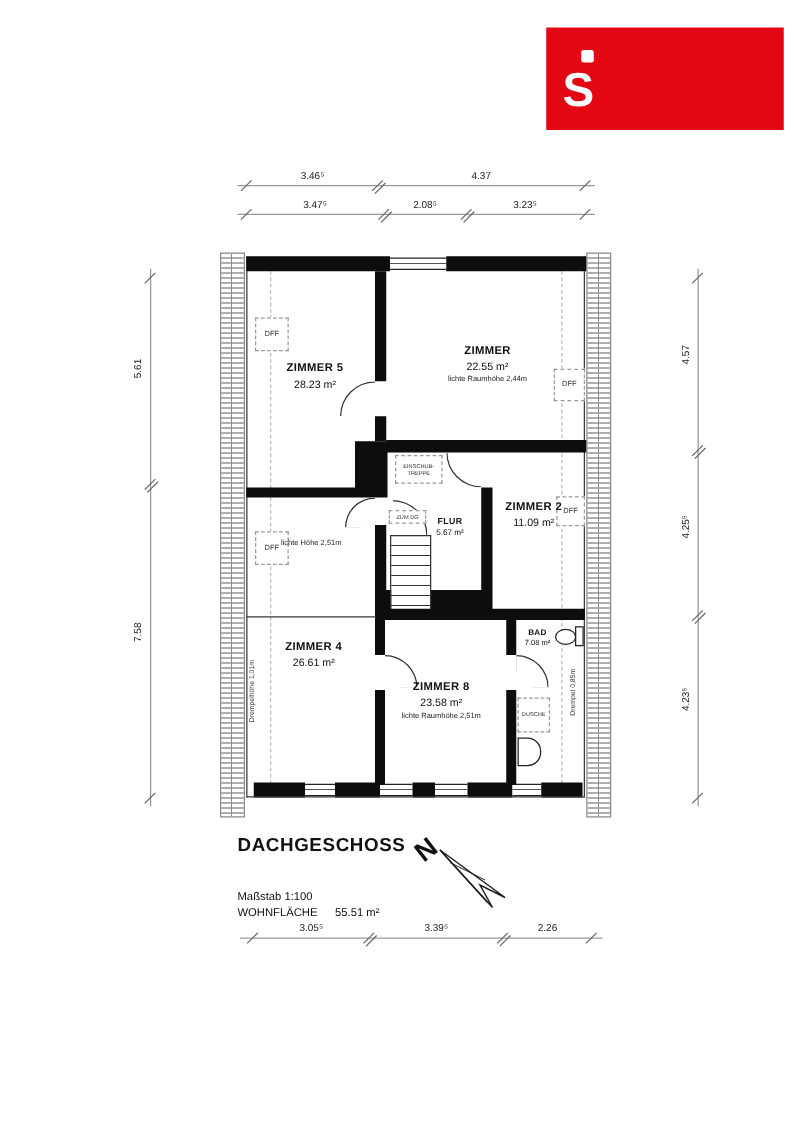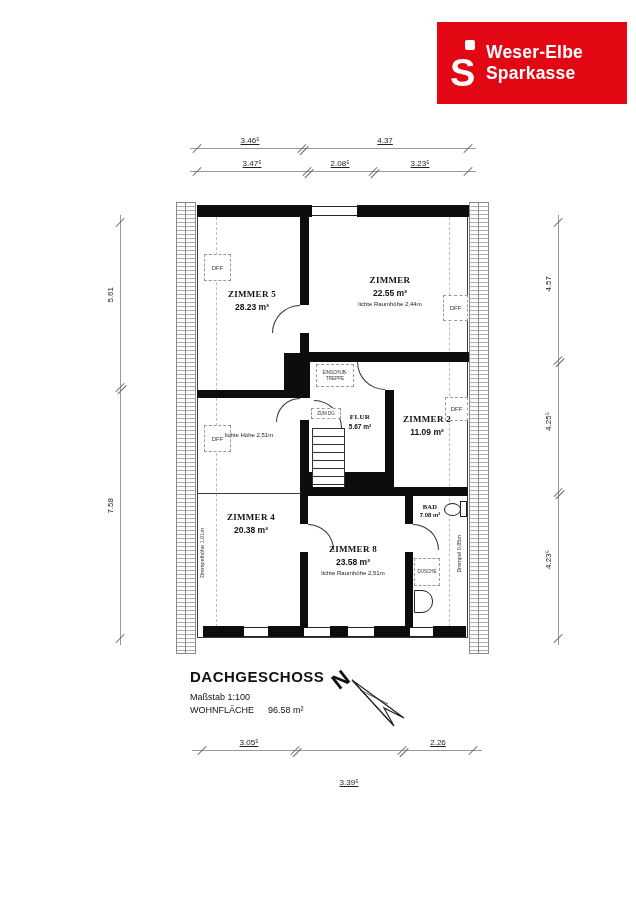--- a/index.html
+++ b/index.html
@@ -29,52 +29,48 @@
   .stairs{position:absolute;border:1px solid #333;box-sizing:border-box;
       background:repeating-linear-gradient(180deg,#fff 0 7px,#333 7px 8px);}
   .dffbox{position:absolute;border:1px dashed #9a9a9a;box-sizing:border-box;background:#fff;
       display:flex;align-items:center;justify-content:center;font-size:6px;color:#333;}
   .tinybox{position:absolute;border:1px dashed #9a9a9a;box-sizing:border-box;background:#fff;
       display:flex;flex-direction:column;align-items:center;justify-content:center;
       font-size:4.5px;color:#333;line-height:6px;text-align:center;}
   .fixture{position:absolute;border:1.5px solid #222;box-sizing:border-box;background:#fff;}
   
   .room-label{position:absolute;transform:translateX(-50%);text-align:center;white-space:nowrap;}
-  .room-name{font-size:9px;font-weight:bold;letter-spacing:.3px;line-height:13px;font-family:Liberation Serif, serif;}
-  .room-area{font-size:8.5px;font-weight:bold;line-height:12px;}
+  .room-name{font-size:9px;font-weight:bold;letter-spacing:.3px;line-height:13px;}
+  .room-area{font-size:8.5px;font-weight:normal;line-height:12px;}
   .room-note{font-size:6px;font-weight:normal;line-height:10px;color:#222;}
   .small-label{position:absolute;transform:translateX(-50%);font-size:6px;color:#222;white-space:nowrap;}
   .vtext{position:absolute;writing-mode:vertical-rl;transform:rotate(180deg);
          font-size:5.5px;color:#333;white-space:nowrap;}
   
   .dimh{position:absolute;height:1px;background:#999;}
   .dimv{position:absolute;width:1px;background:#999;}
   .tick{position:absolute;width:12px;height:1px;background:#666;transform:rotate(-45deg);}
   .tick.double{box-shadow:0 3px 0 #666;}
-  .dim-label{position:absolute;transform:translateX(-50%);font-size:8px;color:#222;white-space:nowrap;text-decoration:underline;}
+  .dim-label{position:absolute;transform:translateX(-50%);font-size:8px;color:#222;white-space:nowrap;}
   .dim-label-v{position:absolute;writing-mode:vertical-rl;transform:rotate(180deg);
                font-size:8px;color:#222;white-space:nowrap;}
   
   .tb-title{position:absolute;font-size:15px;font-weight:bold;letter-spacing:.5px;text-align:right;}
-  .tb-line{position:absolute;font-size:9px;color:#111;}
+  .tb-line{position:absolute;font-size:9px;color:#111;margin-top:20px;}
   .tb-area-val{margin-left:14px;}
 </style>
 </head>
 <body>
 
 <div class="page">
 
   <div class="logo">
     <div class="s-icon">
       <div class="s-dot"></div>
       <div class="s-letter">S</div>
-    </div>
-    <div class="logo-text">
-      <div>Weser-Elbe</div>
-      <div>Sparkasse</div>
     </div>
   </div>
 
   <div class="dimh" style="left:190px;top:148px;width:286px;"></div>
   <div class="tick" style="left:191px;top:148px;"></div>
   <div class="tick double" style="left:296px;top:148px;"></div>
   <div class="tick" style="left:462px;top:148px;"></div>
   <div class="dim-label" style="left:250px;top:136px;">3.46⁵</div>
   <div class="dim-label" style="left:385px;top:136px;">4.37</div>
 
@@ -181,59 +177,59 @@
 
   <div class="room-label" style="left:252px;top:288px;text-align:center;">
     <div class="room-name">ZIMMER 5</div>
     <div class="room-area">28.23 m²</div>
   </div>
   <div class="room-label" style="left:390px;top:274px;">
     <div class="room-name">ZIMMER</div>
     <div class="room-area">22.55 m²</div>
     <div class="room-note">lichte Raumhöhe 2,44m</div>
   </div>
-  <div class="room-label" style="left:427px;top:413px;">
+  <div class="room-label" style="left:427px;top:399px;">
     <div class="room-name">ZIMMER 2</div>
     <div class="room-area">11.09 m²</div>
   </div>
   <div class="room-label" style="left:360px;top:413px;">
     <div class="room-name" style="font-size:7px;line-height:9px;">FLUR</div>
     <div class="room-area" style="font-size:6.5px;line-height:9px;">5.67 m²</div>
   </div>
   <div class="small-label" style="left:249px;top:432px;">lichte Höhe 2,51m</div>
   <div class="room-label" style="left:251px;top:511px;">
     <div class="room-name">ZIMMER 4</div>
-    <div class="room-area">20.38 m²</div>
+    <div class="room-area">26.61 m²</div>
   </div>
   <div class="room-label" style="left:353px;top:543px;">
     <div class="room-name">ZIMMER 8</div>
     <div class="room-area">23.58 m²</div>
     <div class="room-note">lichte Raumhöhe 2,51m</div>
   </div>
   <div class="room-label" style="left:430px;top:503px;">
     <div class="room-name" style="font-size:6.5px;line-height:8px;">BAD</div>
     <div class="room-area" style="font-size:6px;line-height:8px;">7.08 m²</div>
   </div>
 
   <div class="vtext" style="left:199px;top:528px;">Drempelhöhe 1,01m</div>
   <div class="vtext" style="left:456px;top:535px;">Drempel 0,85m</div>
 
   <div class="dimh" style="left:192px;top:750px;width:290px;"></div>
   <div class="tick" style="left:196px;top:750px;"></div>
   <div class="tick double" style="left:289px;top:750px;"></div>
   <div class="tick double" style="left:396px;top:750px;"></div>
   <div class="tick" style="left:467px;top:750px;"></div>
   <div class="dim-label" style="left:249px;top:738px;">3.05⁵</div>
-  <div class="dim-label" style="left:349px;top:738px;margin-top:40px;">3.39⁵</div>
+  <div class="dim-label" style="left:349px;top:738px;">3.39⁵</div>
   <div class="dim-label" style="left:438px;top:738px;">2.26</div>
 
   <div class="tb-title" style="left:190px;top:668px;">DACHGESCHOSS</div>
   <div class="tb-line" style="left:190px;top:692px;">Maßstab 1:100</div>
   <div class="tb-line" style="left:190px;top:705px;">
-    <span>WOHNFLÄCHE</span><span class="tb-area-val">96.58 m²</span>
+    <span>WOHNFLÄCHE</span><span class="tb-area-val">55.51 m²</span>
   </div>
 
   <div style="position:absolute;left:330px;top:660px;width:80px;height:68px;">
     <svg width="80" height="68" viewBox="0 0 80 68">
       <text x="2" y="26" font-size="22" font-weight="bold" fill="#111" transform="rotate(-38 12 18)">N</text>
       <path d="M22 20 L74 58 L54 48 L64 66 Z" fill="#fff" stroke="#222" stroke-width="1.2"></path>
       <path d="M22 20 L60 62" fill="none" stroke="#222" stroke-width="1"></path>
       <path d="M30 30 L58 44" fill="none" stroke="#222" stroke-width="0.8"></path>
     </svg>
   </div>

